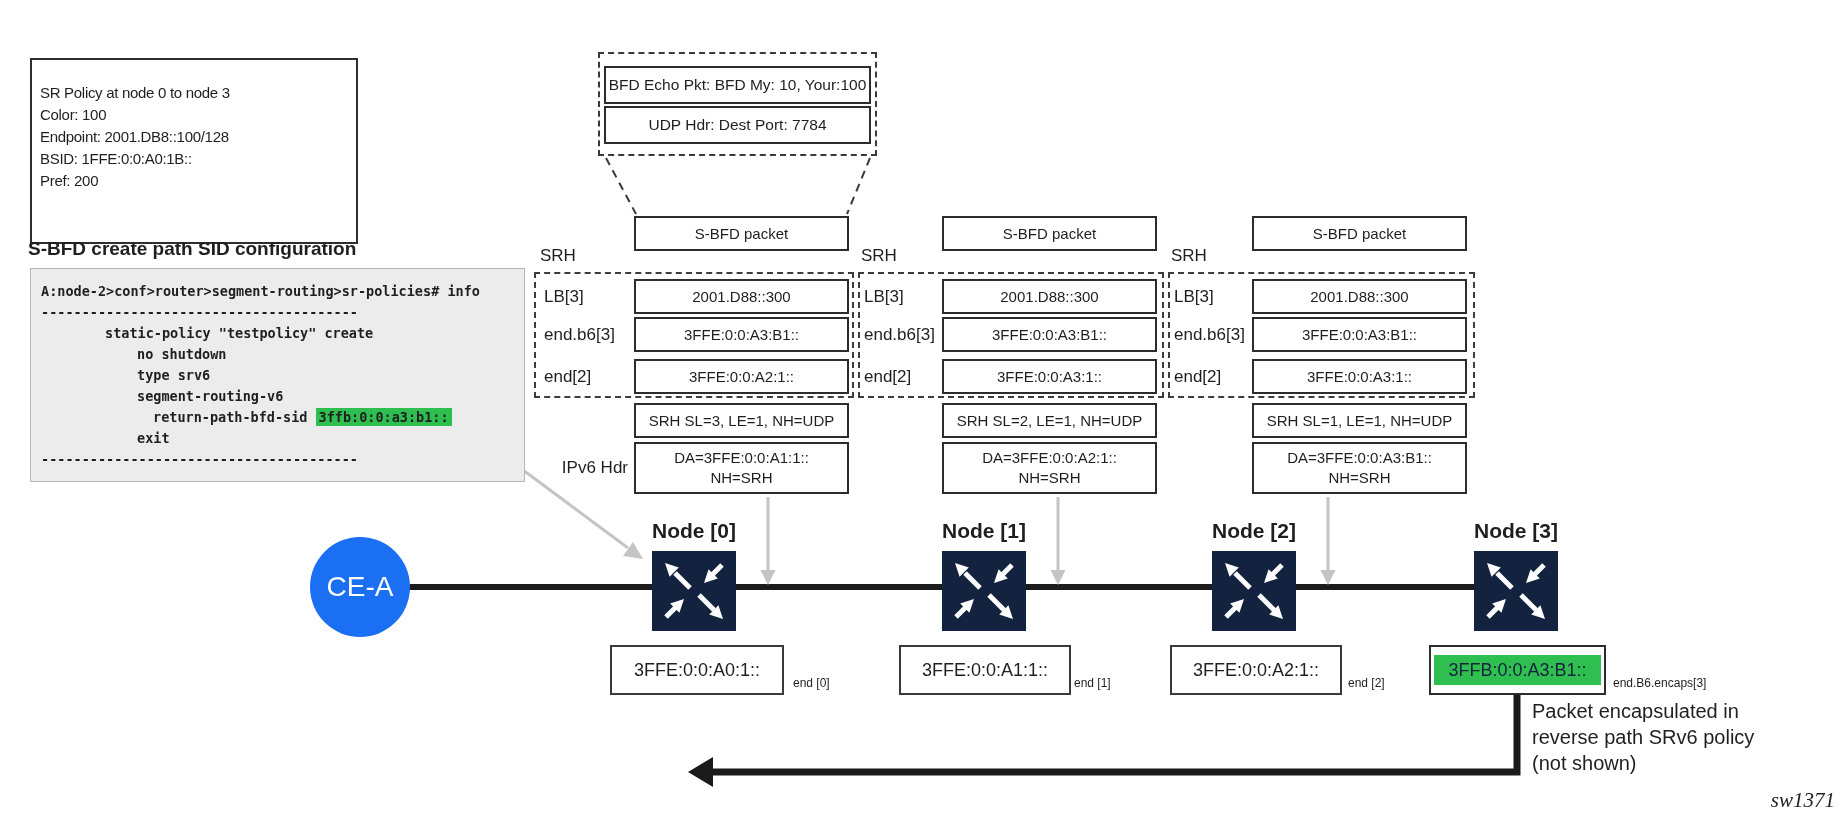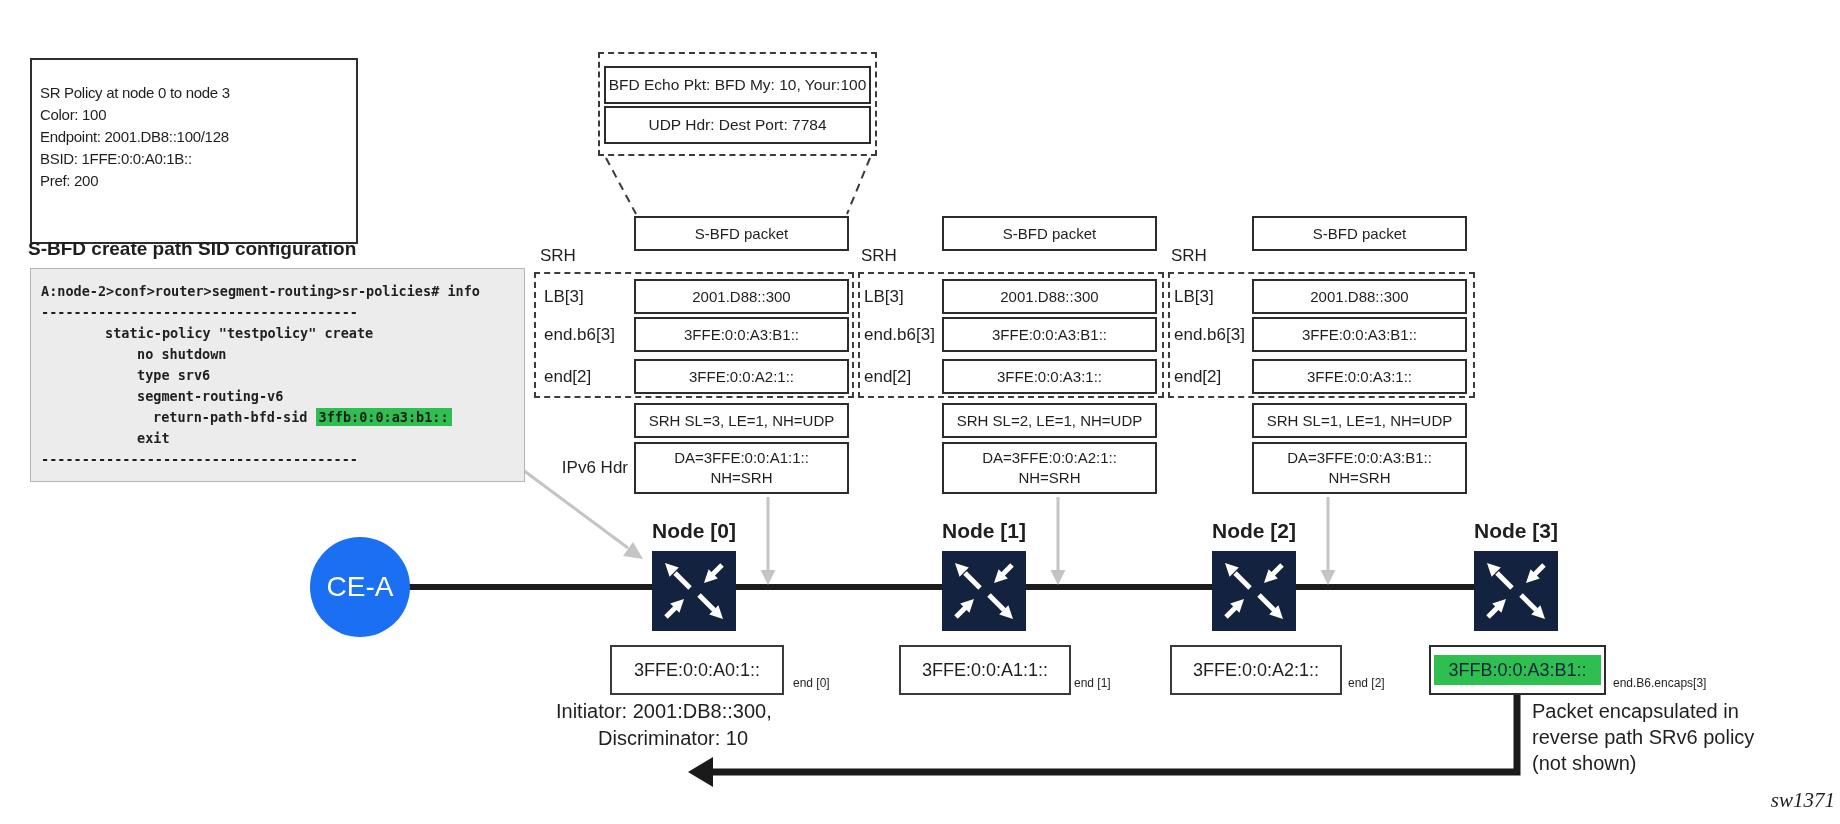--- a/index.html
+++ b/index.html
@@ -200,24 +200,20 @@
   <div class="sidbox" style="left:1170px;width:168px">3FFE:0:0:A2:1::</div>
   <div class="greenwrap" style="left:1429px;width:173px">
     <div class="greenbar">3FFB:0:0:A3:B1::</div>
   </div>
 
   <div class="funclab" style="left:793px">end [0]</div>
   <div class="funclab" style="left:1074px">end [1]</div>
   <div class="funclab" style="left:1348px">end [2]</div>
   <div class="funclab" style="left:1613px">end.B6.encaps[3]</div>
 
-  <div class="initiator">
-    <div>Initiator: 2001:DB8::300,</div>
-    <div class="l2">Discriminator: 10</div>
-  </div>
   <div class="revnote">
     <div>Packet encapsulated in</div>
     <div>reverse path SRv6 policy</div>
     <div>(not shown)</div>
   </div>
   <div class="figid">sw1371</div>
 
 </div>
 
 </body></html>

